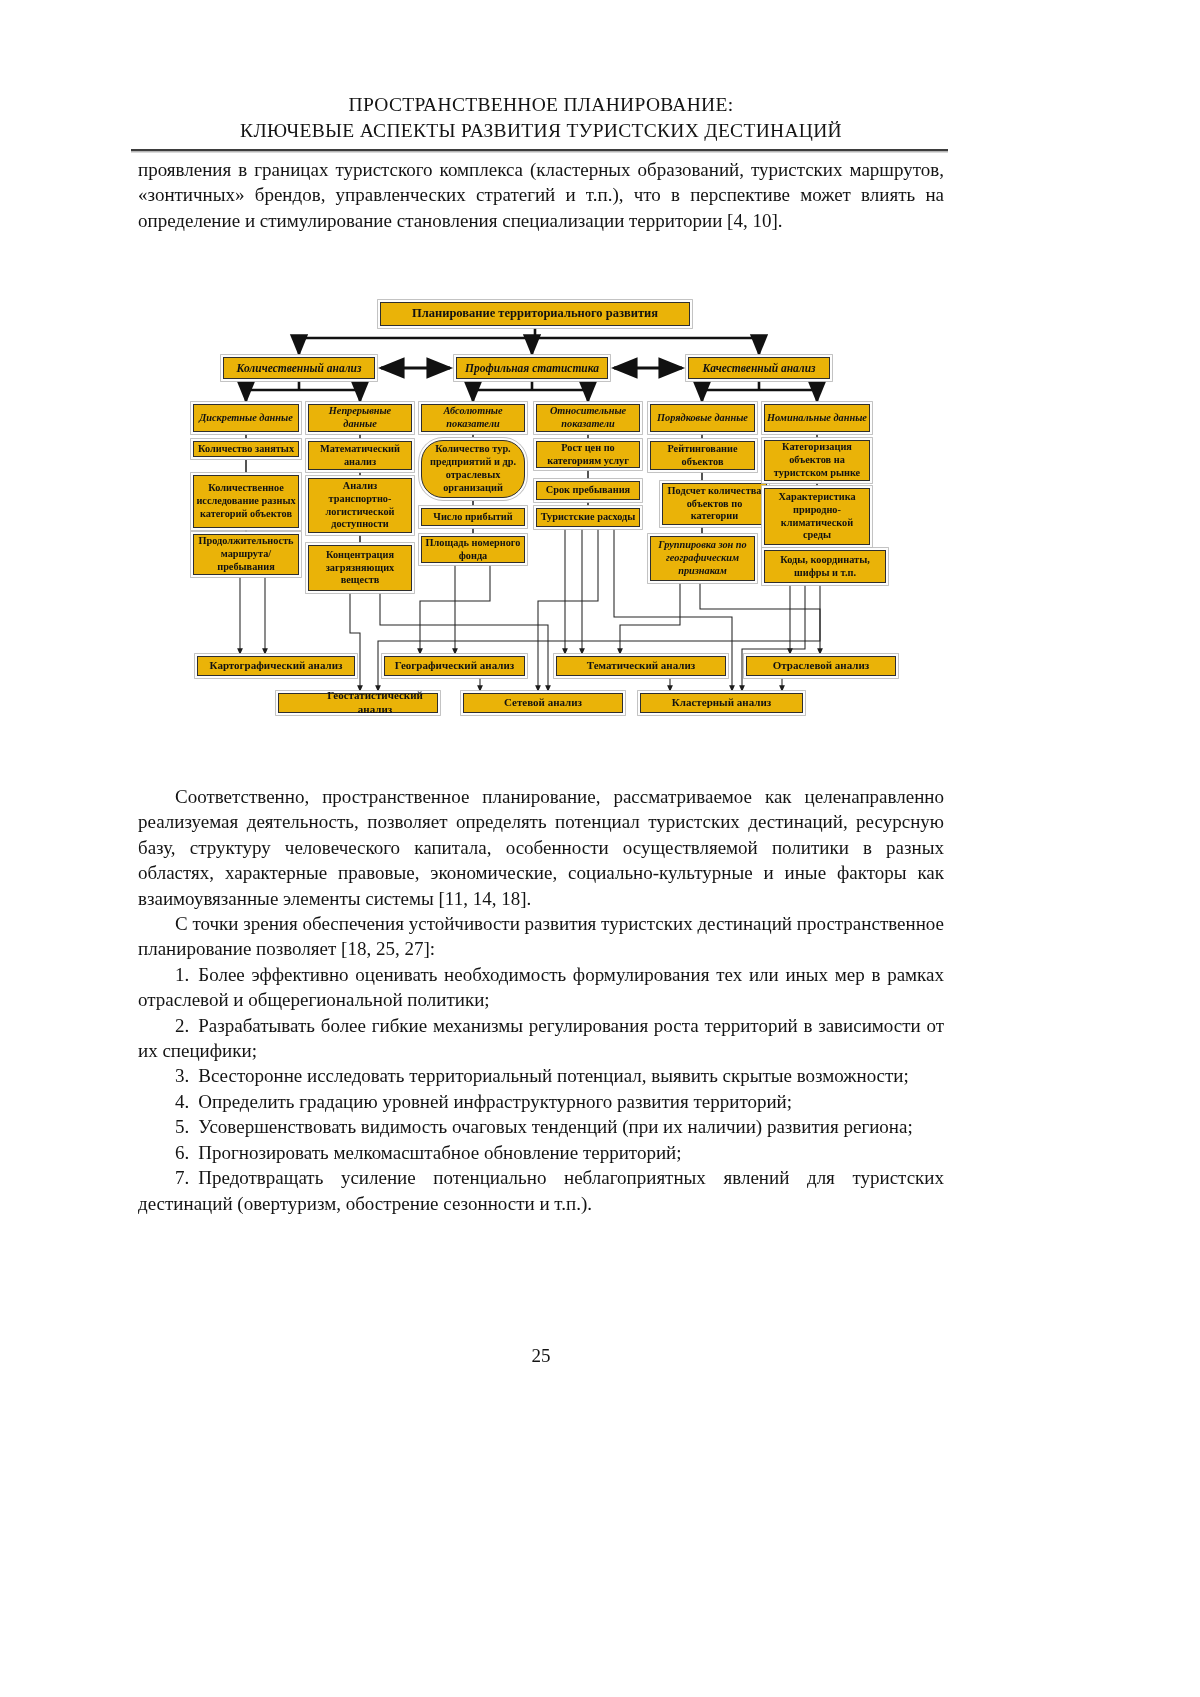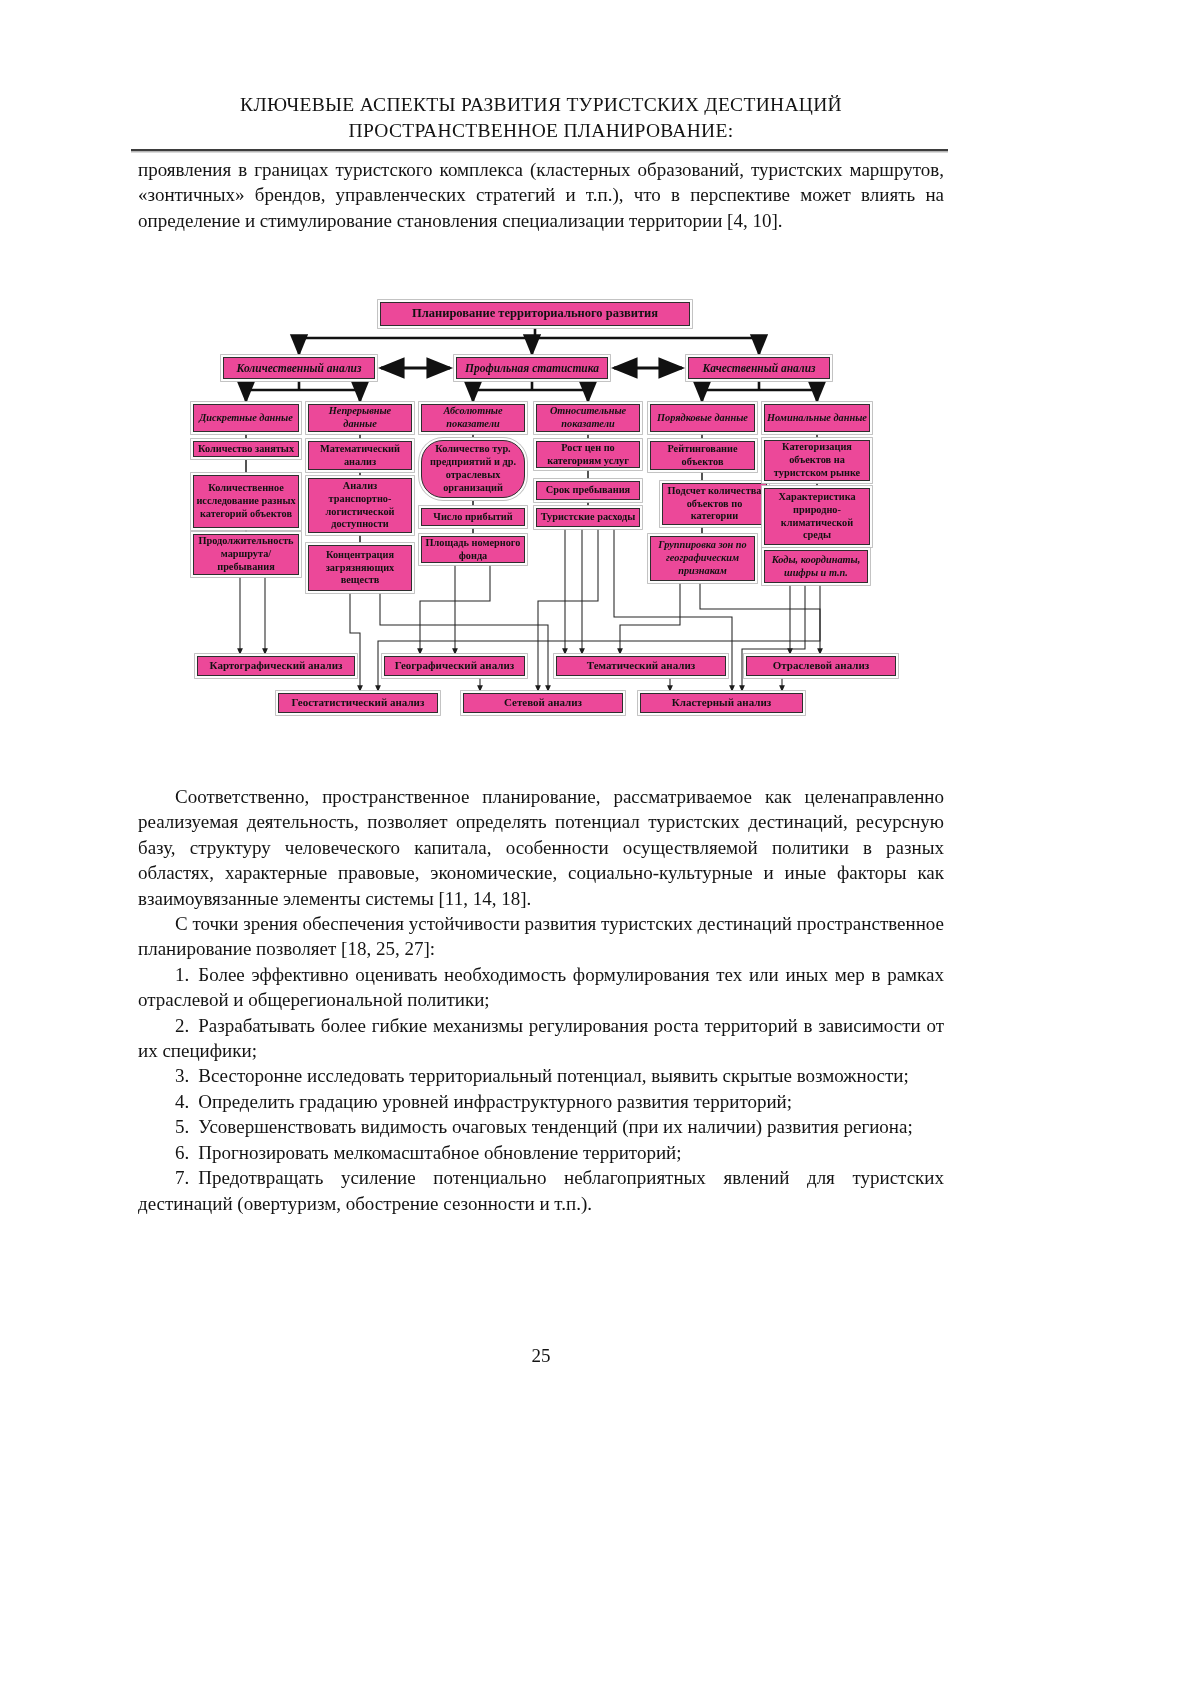--- a/index.html
+++ b/index.html
@@ -19,37 +19,37 @@
   .para.noindent{text-indent:0;}
   .li{margin:0;text-indent:37px;}
   .li .num{margin-right:9px;}
   .caption{position:absolute;top:741px;left:138px;width:806px;text-align:center;
            font-size:19px;line-height:24px;}
   .pagenum{position:absolute;top:1345px;left:138px;width:806px;text-align:center;
            font-size:19px;}
   
   .fig{position:absolute;left:170px;top:295px;width:740px;height:430px;}
   .fig svg{position:absolute;left:0;top:0;}
-  .bx{position:absolute;box-sizing:border-box;background:#ec4899;
+  .bx{position:absolute;box-sizing:border-box;background:#eab308;
       border:1.3px solid #2e2e2e;box-shadow:0 0 0 2px #fdfdfd,0 0 0 2.9px #bdbdbd;
       display:flex;align-items:center;justify-content:center;text-align:center;
       font-weight:bold;font-size:10.3px;line-height:1.26;padding:1px 2px;color:#111;}
   .bx.big{border-width:1.7px;font-size:12.5px;}
   .bx.lvl2{border-width:1.5px;font-style:italic;font-size:11.5px;}
   .bx.hdr{font-style:italic;}
   .bx.an{font-size:11px;}
 </style>
 </head>
 <body>
 
 <div class="page">
 
   <div class="head">
+    <div>ПРОСТРАНСТВЕННОЕ ПЛАНИРОВАНИЕ:</div>
     <div>КЛЮЧЕВЫЕ АСПЕКТЫ РАЗВИТИЯ ТУРИСТСКИХ ДЕСТИНАЦИЙ</div>
-    <div>ПРОСТРАНСТВЕННОЕ ПЛАНИРОВАНИЕ:</div>
   </div>
   <div class="head-rule"></div>
 
   <div class="col intro">
     <p class="para noindent">проявления в границах туристского комплекса (кластерных образований, туристских маршрутов, «зонтичных» брендов, управленческих стратегий и т.п.), что в перспективе может влиять на определение и стимулирование становления специализации территории [4, 10].</p>
   </div>
 
   <div class="fig">
     <svg width="740" height="430" viewBox="0 0 740 430">
       <defs>
@@ -140,27 +140,27 @@
     <div class="bx" style="left:366px;top:213px;width:104px;height:19px;">Туристские расходы</div>
 
     <div class="bx hdr" style="left:480px;top:109px;width:105px;height:28px;">Порядковые данные</div>
     <div class="bx" style="left:480px;top:146px;width:105px;height:29px;">Рейтингование объектов</div>
     <div class="bx" style="left:492px;top:188px;width:105px;height:42px;">Подсчет количества объектов по категории</div>
     <div class="bx" style="left:480px;top:241px;width:105px;height:45px;font-style:italic;">Группировка зон по географическим признакам</div>
 
     <div class="bx hdr" style="left:594px;top:109px;width:106px;height:28px;">Номинальные данные</div>
     <div class="bx" style="left:594px;top:145px;width:106px;height:41px;">Категоризация объектов на туристском рынке</div>
     <div class="bx" style="left:594px;top:193px;width:106px;height:57px;">Характеристика природно-климатической среды</div>
-    <div class="bx" style="left:594px;top:255px;width:104px;height:33px;font-style:italic;">Коды, координаты, шифры и т.п.</div>
+    <div class="bx" style="left:594px;top:255px;width:122px;height:33px;">Коды, координаты, шифры и т.п.</div>
 
     <div class="bx an" style="left:27px;top:361px;width:158px;height:20px;">Картографический анализ</div>
     <div class="bx an" style="left:214px;top:361px;width:141px;height:20px;">Географический анализ</div>
     <div class="bx an" style="left:386px;top:361px;width:170px;height:20px;">Тематический анализ</div>
     <div class="bx an" style="left:576px;top:361px;width:150px;height:20px;">Отраслевой анализ</div>
-    <div class="bx an" style="left:108px;top:398px;width:160px;height:20px;">Геостатистический анализ</div>
+    <div class="bx an" style="left:108px;top:398px;width:160px;height:20px;padding-left:36px;">Геостатистический анализ</div>
     <div class="bx an" style="left:293px;top:398px;width:160px;height:20px;">Сетевой анализ</div>
     <div class="bx an" style="left:470px;top:398px;width:163px;height:20px;">Кластерный анализ</div>
   </div>
 
 
   <div class="col bodytext">
     <p class="para">Соответственно, пространственное планирование, рассматриваемое как целенаправленно реализуемая деятельность, позволяет определять потенциал туристских дестинаций, ресурсную базу, структуру человеческого капитала, особенности осуществляемой политики в разных областях, характерные правовые, экономические, социально-культурные и иные факторы как взаимоувязанные элементы системы [11, 14, 18].</p>
     <p class="para">С точки зрения обеспечения устойчивости развития туристских дестинаций пространственное планирование позволяет [18, 25, 27]:</p>
     <p class="li"><span class="num">1.</span><span>Более эффективно оценивать необходимость формулирования тех или иных мер в рамках отраслевой и общерегиональной политики;</span></p>
     <p class="li"><span class="num">2.</span><span>Разрабатывать более гибкие механизмы регулирования роста территорий в зависимости от их специфики;</span></p>

